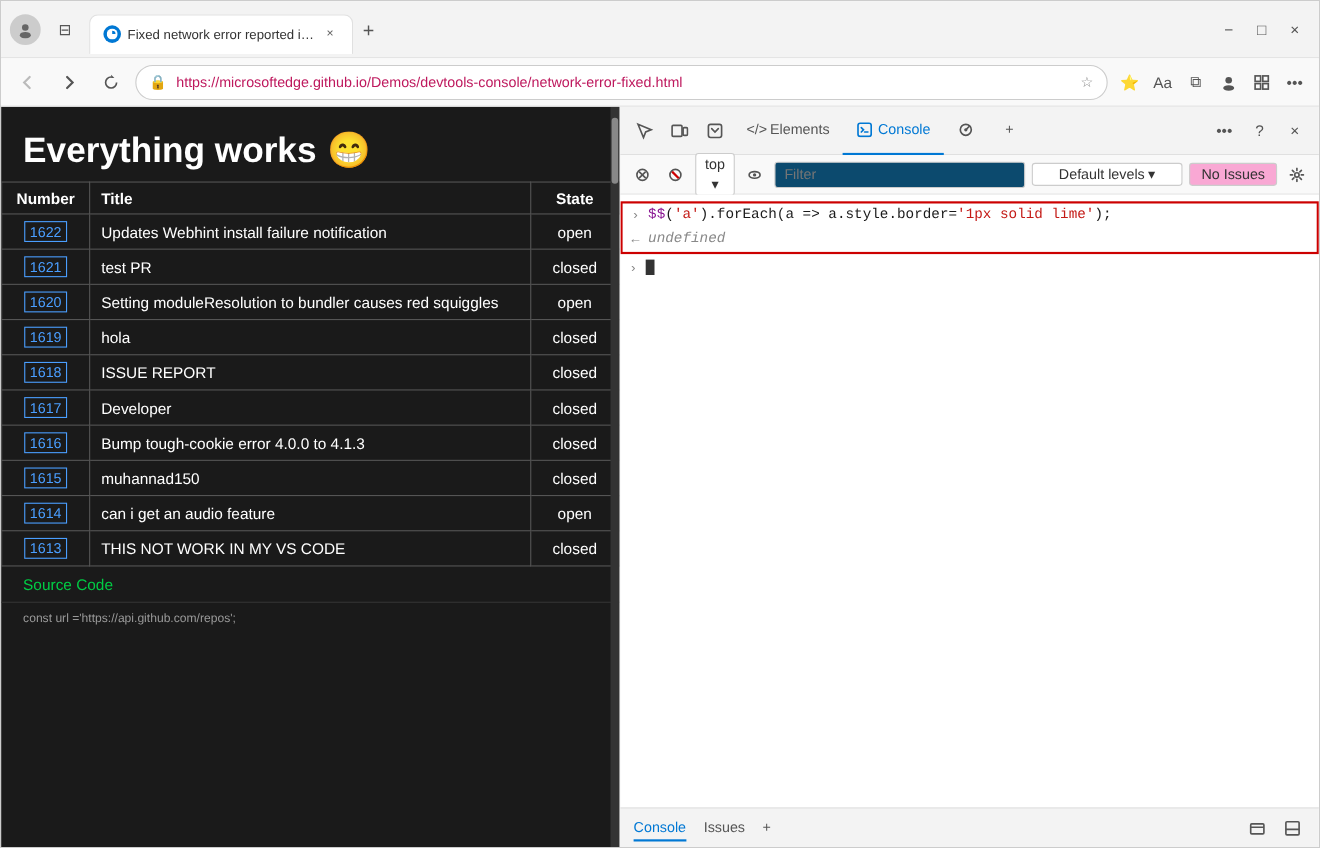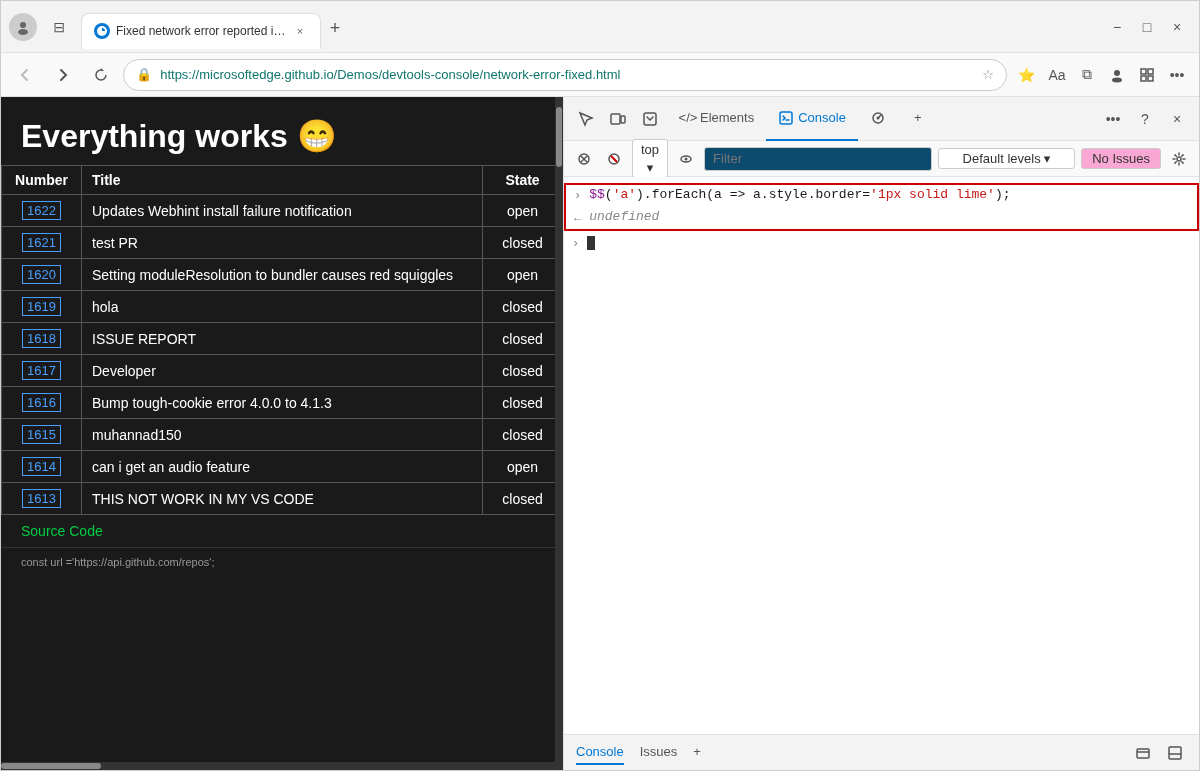--- a/index.html
+++ b/index.html
@@ -19,29 +19,29 @@
     .tab-icon { width: 16px; height: 16px; background: #0078d4; border-radius: 50%; display: flex; align-items: center; justify-content: center; }
     .tab-title { flex: 1; overflow: hidden; text-overflow: ellipsis; white-space: nowrap; font-size: 12px; }
     .tab-close { width: 16px; height: 16px; display: flex; align-items: center; justify-content: center; border-radius: 3px; cursor: pointer; font-size: 11px; color: #666; }
     .new-tab-btn { width: 28px; height: 28px; display: flex; align-items: center; justify-content: center; border-radius: 4px; cursor: pointer; color: #555; font-size: 18px; margin-top: 4px; }
 
     
     .address-bar { height: 44px; background: #f9f9f9; display: flex; align-items: center; padding: 0 8px; gap: 6px; border-bottom: 1px solid #e0e0e0; }
     .nav-btn { width: 32px; height: 32px; display: flex; align-items: center; justify-content: center; border-radius: 4px; cursor: pointer; color: #555; font-size: 16px; }
     .nav-btn.disabled { color: #bbb; cursor: default; }
     .url-bar { flex: 1; height: 32px; background: #fff; border: 1px solid #ccc; border-radius: 16px; display: flex; align-items: center; padding: 0 12px; gap: 8px; font-size: 13px; color: #333; }
-    .url-text { flex: 1; overflow: hidden; text-overflow: ellipsis; white-space: nowrap; font-size: 13px; color: #0f766e; }
+    .url-text { flex: 1; overflow: hidden; text-overflow: ellipsis; white-space: nowrap; font-size: 13px; color: #be185d; }
     .url-icon { color: #888; font-size: 13px; }
     .toolbar-right { display: flex; align-items: center; gap: 2px; }
 
     
     .main-area { display: flex; flex: 1; overflow: hidden; }
 
     
-    .webpage { width: 562px; background: #1a1a1a; display: flex; flex-direction: column; position: relative; overflow: hidden; }
+    .webpage { width: 562px; background: #1a1a1a; display: flex; flex-direction: row; position: relative; overflow: hidden; }
     .scrollbar-v { position: absolute; right: 0; top: 0; bottom: 0; width: 8px; background: #333; }
     .scrollbar-thumb { position: absolute; top: 10px; width: 6px; left: 1px; height: 60px; background: #888; border-radius: 3px; }
 
     .page-content { padding: 0; flex: 1; overflow: hidden; }
     .page-heading { color: #fff; font-size: 32px; font-weight: bold; padding: 20px 20px 10px 20px; display: flex; align-items: center; gap: 10px; }
     .emoji { font-size: 32px; }
 
     
     .issues-table { width: 100%; border-collapse: collapse; color: #fff; font-size: 14px; }
     .issues-table th { border: 1px solid #555; padding: 6px 10px; background: #1a1a1a; font-weight: bold; text-align: left; }

